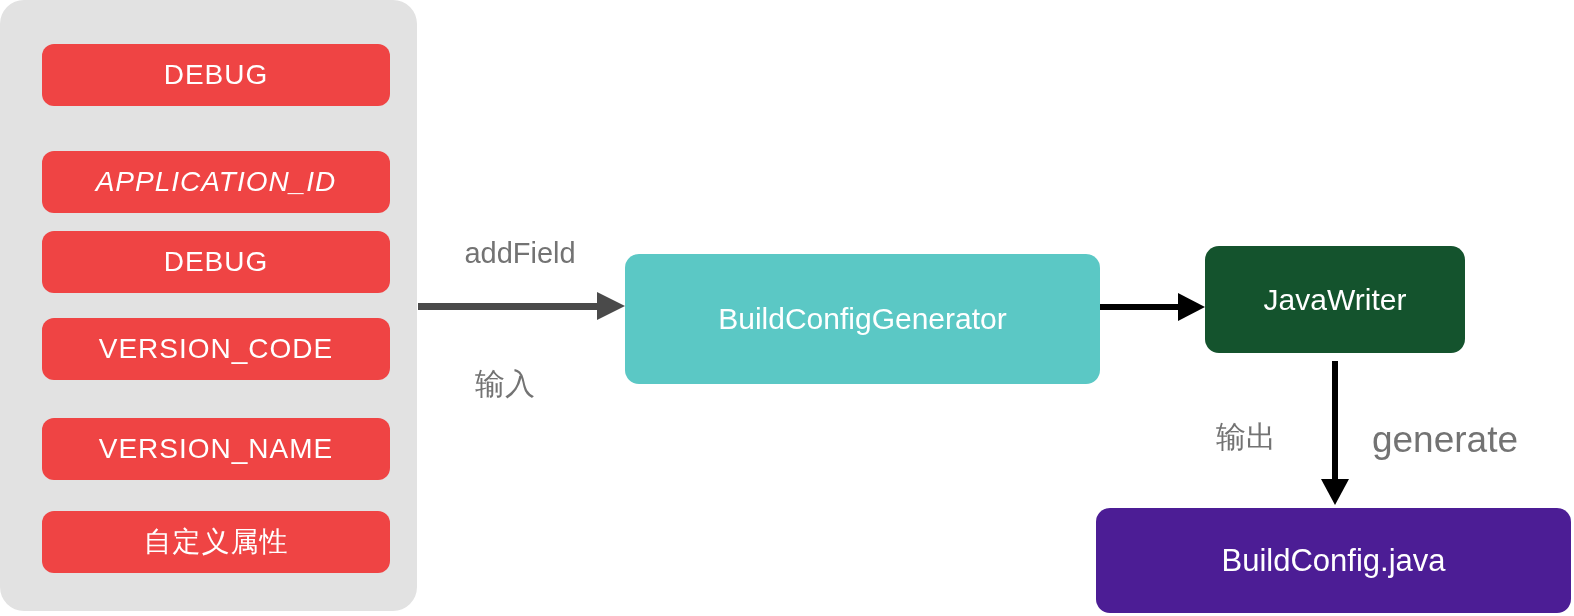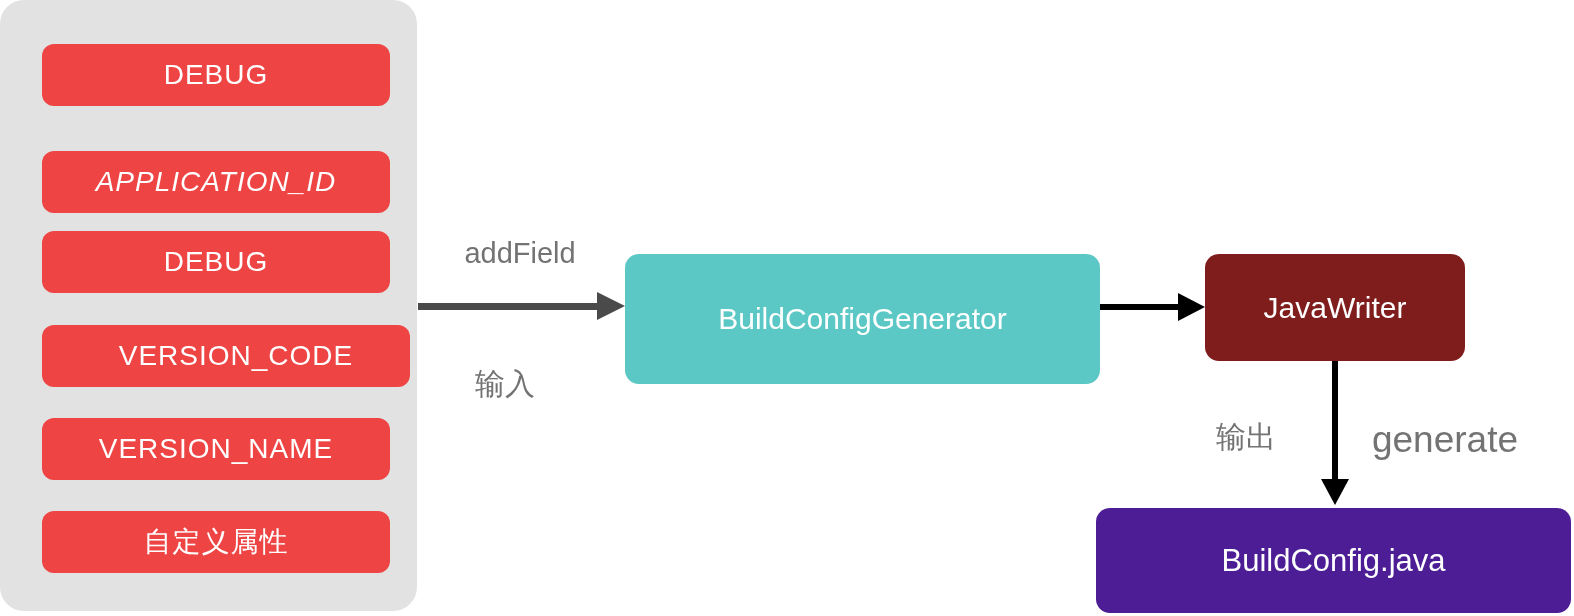--- a/index.html
+++ b/index.html
@@ -34,21 +34,21 @@
     justify-content: center;
     color: #ffffff;
     font-size: 28px;
     font-weight: 300;
     letter-spacing: 1px;
     white-space: nowrap;
   }
   .chip-0 { top: 44px; }
   .chip-1 { top: 151px; font-style: italic; }
   .chip-2 { top: 231px; }
-  .chip-3 { top: 325px; padding-left: 20px; }
+  .chip-3 { top: 318px; }
   .chip-4 { top: 418px; }
   .chip-5 { top: 511px; }
 
   
   .node {
     position: absolute;
     display: flex;
     align-items: center;
     justify-content: center;
     color: #ffffff;
@@ -56,23 +56,23 @@
     border-radius: 14px;
     white-space: nowrap;
   }
   .node-generator {
     left: 625px; top: 254px;
     width: 475px; height: 130px;
     background: #5BC8C5;
     font-size: 30px;
   }
   .node-writer {
-    left: 1205px; top: 254px;
+    left: 1205px; top: 246px;
     width: 260px; height: 107px;
-    background: #7f1d1d;
+    background: #14532d;
     font-size: 30px;
   }
   .node-output {
     left: 1096px; top: 508px;
     width: 475px; height: 105px;
     background: #4c1d95;
     font-size: 31px;
   }
 
   

